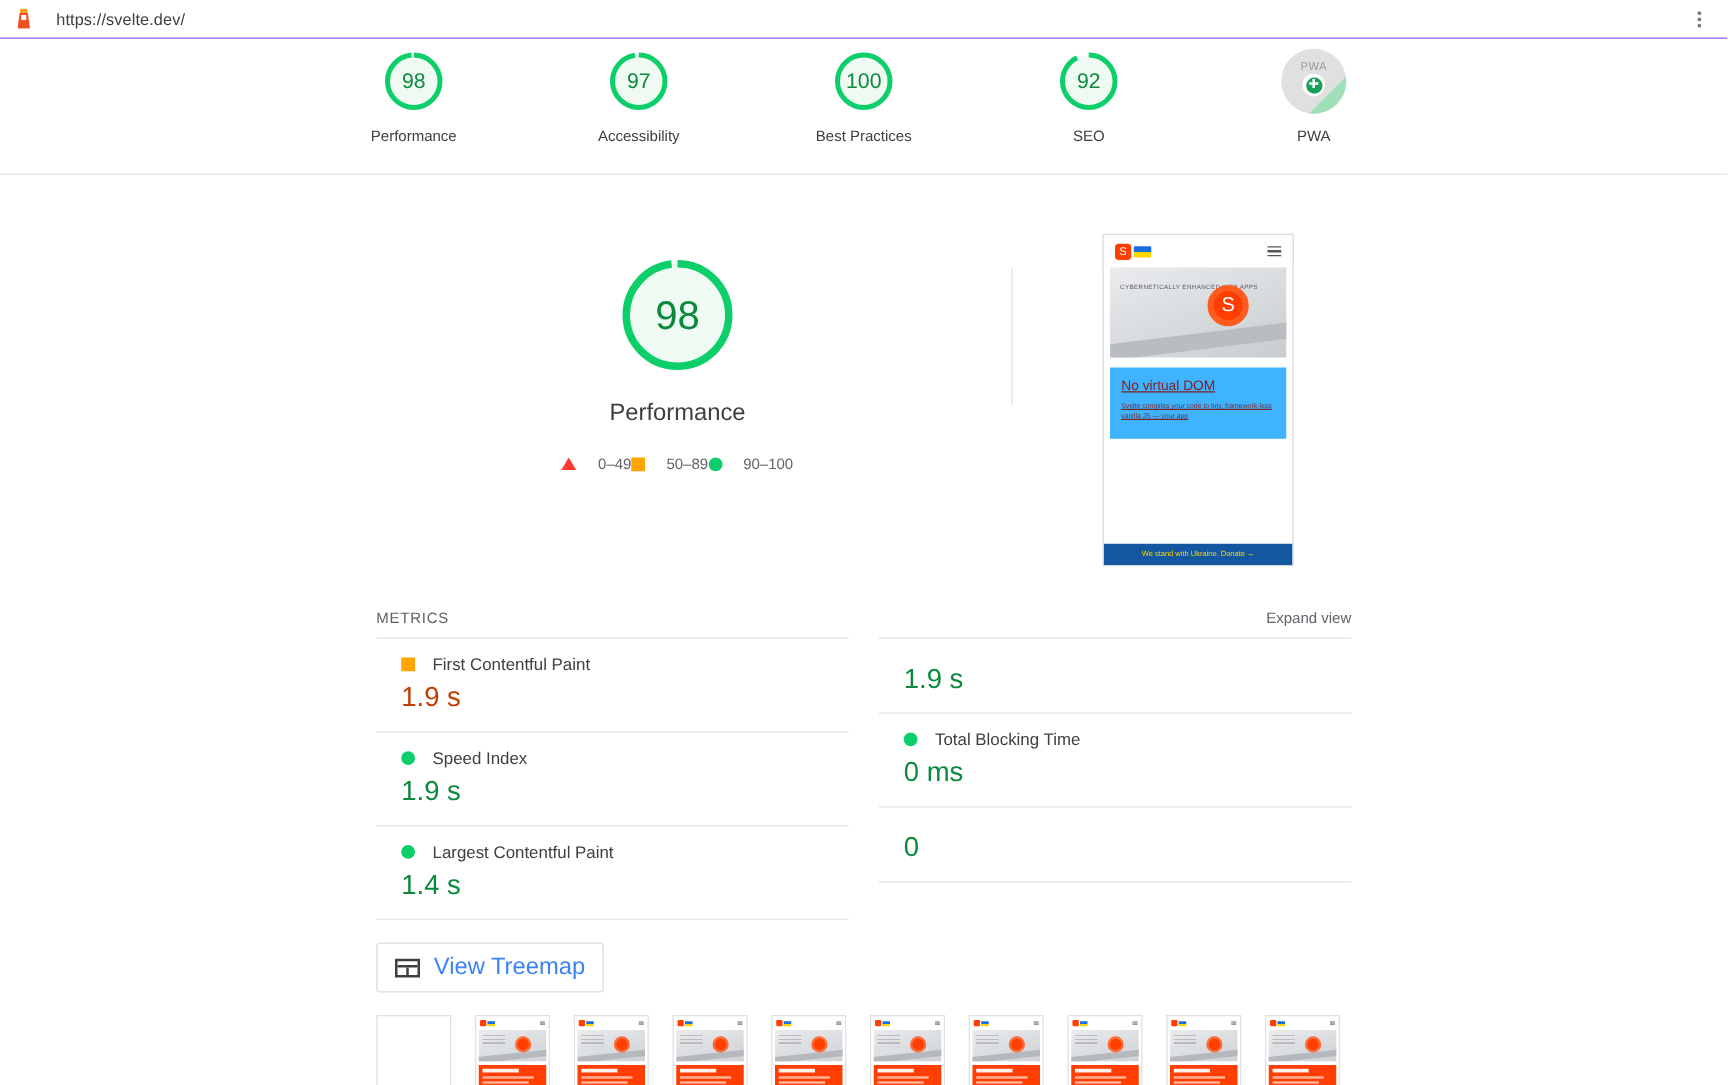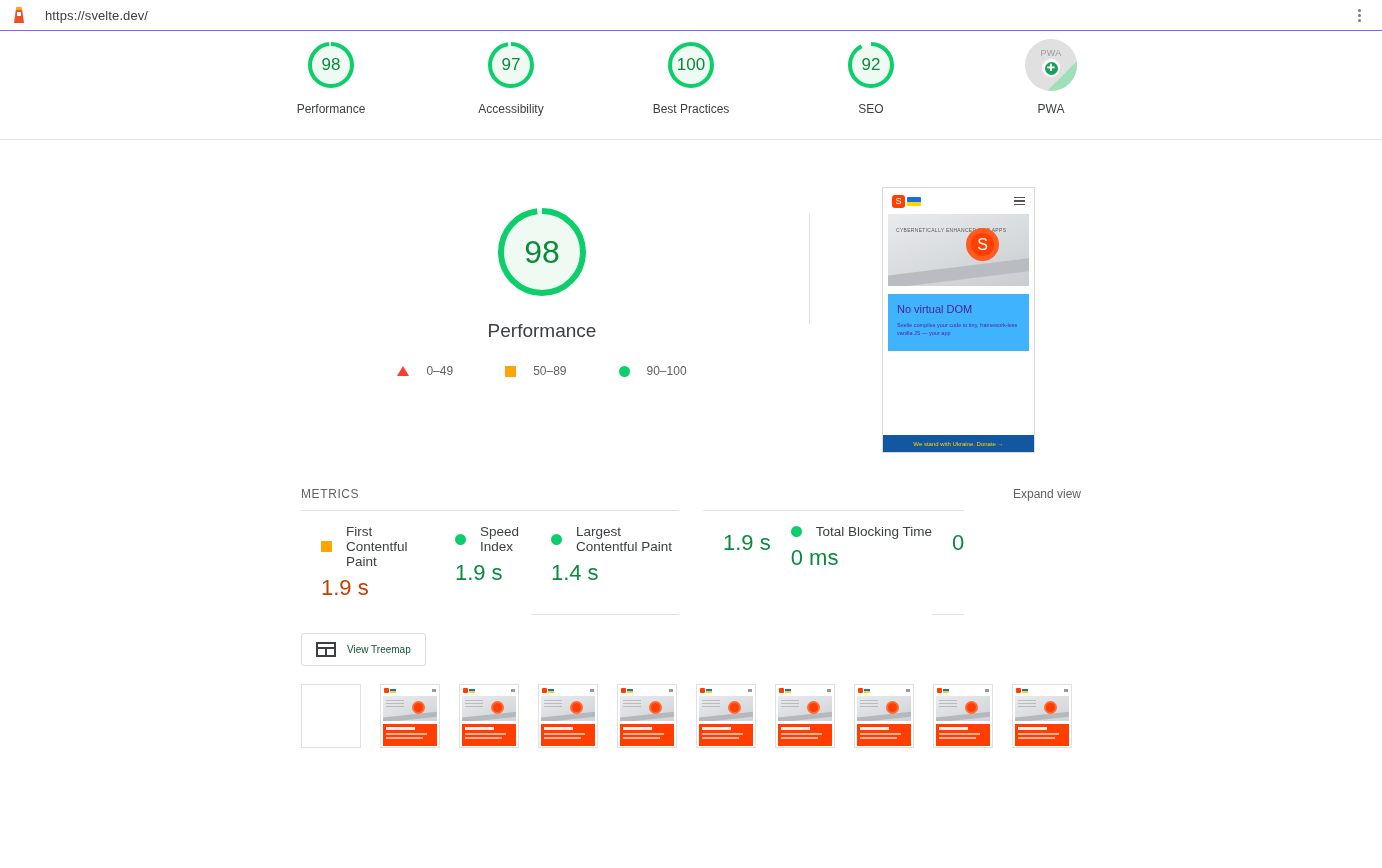--- a/index.html
+++ b/index.html
@@ -92,21 +92,21 @@
     position:absolute; inset:0; display:flex; align-items:center; justify-content:center;
     font-size: 32px; color:#0b8a3e;
   }
   .hero-title { margin-top: 20px; font-size: 19px; color: #3c4043; font-weight: 400; }
   .hero-desc {
     margin-top: 18px; width: 340px; text-align:center;
     font-size: 12px; line-height: 20px; color: #5f6368;
   }
   .hero-desc a { color: #1a73e8; text-decoration: underline; }
   .legend {
-    margin-top: 22px; display:flex; align-items:center; gap: 52px;
+    margin-top: 22px; display:flex; align-items:center; 
     font-size: 12px; color: #5f6368;
   }
   .legend .li { display:flex; align-items:center; gap: 17px; }
   .sw-tri { width:0;height:0;border-left:6px solid transparent;border-right:6px solid transparent;border-bottom:10px solid #ff3c2f;}
   .sw-sq { width:11px;height:11px;background:#ffa400;}
   .sw-cir { width:11px;height:11px;border-radius:50%;background:#0cce6b;}
 
   .hero-divider { width:1px; align-self: stretch; background:#e0e0e0; margin: 28px 72px 0 72px; height: 110px; }
 
   
@@ -130,37 +130,37 @@
   .ph-hero .tape { position:absolute; left:-10px; bottom:8px; width:190px; height:13px; background:#b9bcc0; transform: rotate(-7deg); }
   .ph-card {
     margin: 8px 5px 0 5px; background:#ff3e00; color:#fff; padding: 9px 9px 11px 9px;
   }
   .ph-card h3 { font-size: 11px; font-weight: 400; line-height: 13px; }
   .ph-card p { font-size: 5.5px; line-height: 8px; margin-top: 6px; opacity: .95; }
   .ph-card .btn {
     margin-top: 8px; background:#fff; height: 14px; display:flex; align-items:center;
     justify-content:space-between; padding: 0 5px; color:#444; font-size:5px;
   }
-  .ph-card2 { margin: 8px 5px 0 5px; background:#40b3ff; color:#4c1d95; padding: 9px 9px 14px 9px; }
+  .ph-card2 { margin: 8px 5px 0 5px; background:#40b3ff; color:#7f1d1d; padding: 9px 9px 14px 9px; text-decoration: underline; }
   .ph-card2 h3 { font-size: 11px; font-weight: 400; }
   .ph-card2 p { font-size: 5.5px; line-height: 8px; margin-top: 6px; opacity:.95;}
   .ph-banner {
     position:absolute; left:0; right:0; bottom:0; height: 17px; background:#1257a0;
     display:flex; align-items:center; justify-content:center; color:#ffd500; font-size:6px;
   }
 
   
   .metrics-wrap { width: 780px; margin: 34px auto 0 auto; }
   .metrics-head {
     display:flex; align-items:center; justify-content:space-between;
     font-size: 12px; color: #5f6368; letter-spacing: .6px; padding-bottom: 9px;
   }
   .metrics-head .expand { color:#5f6368; cursor:pointer; letter-spacing:0; font-size:12px;}
   .metrics-grid { display:grid; grid-template-columns: 1fr 1fr; column-gap: 24px; }
-  .mcol { display:flex; flex-direction:row; }
+  .mcol { display:flex; flex-direction:column; }
   .mrow { border-top: 1px solid #e4e4e4; padding: 13px 0 14px 20px; }
   .mrow .top { display:flex; align-items:center; gap: 14px; }
   .mrow .label { font-size: 13.5px; color: #3c4043; }
   .mrow .value { font-size: 22px; margin-top: 6px; }
   .dot-g { width:11px;height:11px;border-radius:50%;background:#0cce6b;flex:0 0 11px;}
   .dot-o { width:11px;height:11px;background:#ffa400;flex:0 0 11px;}
   .v-green { color:#0b8a3e; }
   .v-orange { color:#c33c00; }
   .mcol .mrow:last-child { border-bottom: 1px solid #e4e4e4; }
 
@@ -169,21 +169,21 @@
   .treemap-btn {
     display:inline-flex; align-items:center; gap: 11px;
     border: 1px solid #dadce0; border-radius: 3px; background:#fff;
     padding: 8px 14px; cursor:pointer;
   }
   .tm-icon { width: 20px; height: 15px; border: 2px solid #3c4043; display:flex; flex-direction:column; }
   .tm-icon .tm-top { height: 5px; border-bottom: 2px solid #3c4043; }
   .tm-icon .tm-bot { flex:1; display:flex; }
   .tm-icon .tm-bot i { flex:1; display:block; }
   .tm-icon .tm-bot i:first-child { border-right: 2px solid #3c4043; }
-  .treemap-btn span.lbl { color:#14532d; font-size: 10px; }
+  .treemap-btn span.lbl { color:#3b82f6; font-size: 19px; }
 
   
   .filmstrip { width: 780px; margin: 18px auto 0 auto; display:flex; gap: 19px; }
   .frame { width: 60px; height: 64px; border: 1px solid #e0e0e0; background:#fff; overflow:hidden; }
   .frame.blank { background:#fff; }
   .f-head { height: 11px; display:flex; align-items:center; justify-content:space-between; padding: 0 3px;}
   .f-logo { display:flex; gap:1px; align-items:center;}
   .f-logo .a { width:5px;height:5px;background:#ff3e00;border-radius:1px;}
   .f-logo .b { width:6px;height:4px;background:linear-gradient(#1a6ee0 0 50%,#ffd500 50% 100%);}
   .f-burger { width:4px;height:3px;display:flex;flex-direction:column;justify-content:space-between;}

